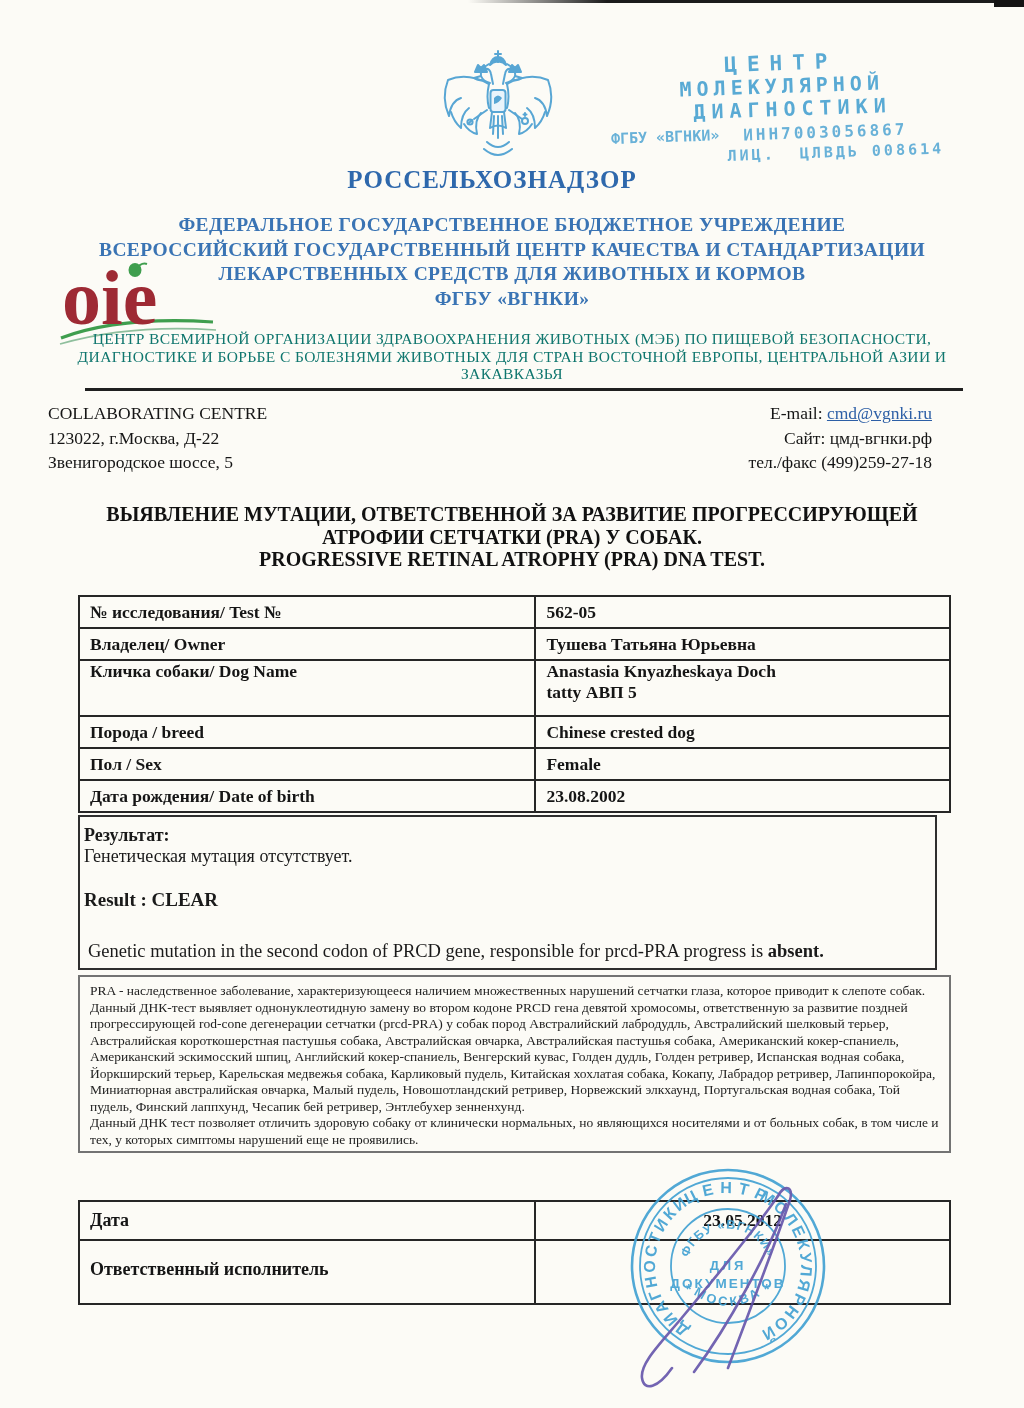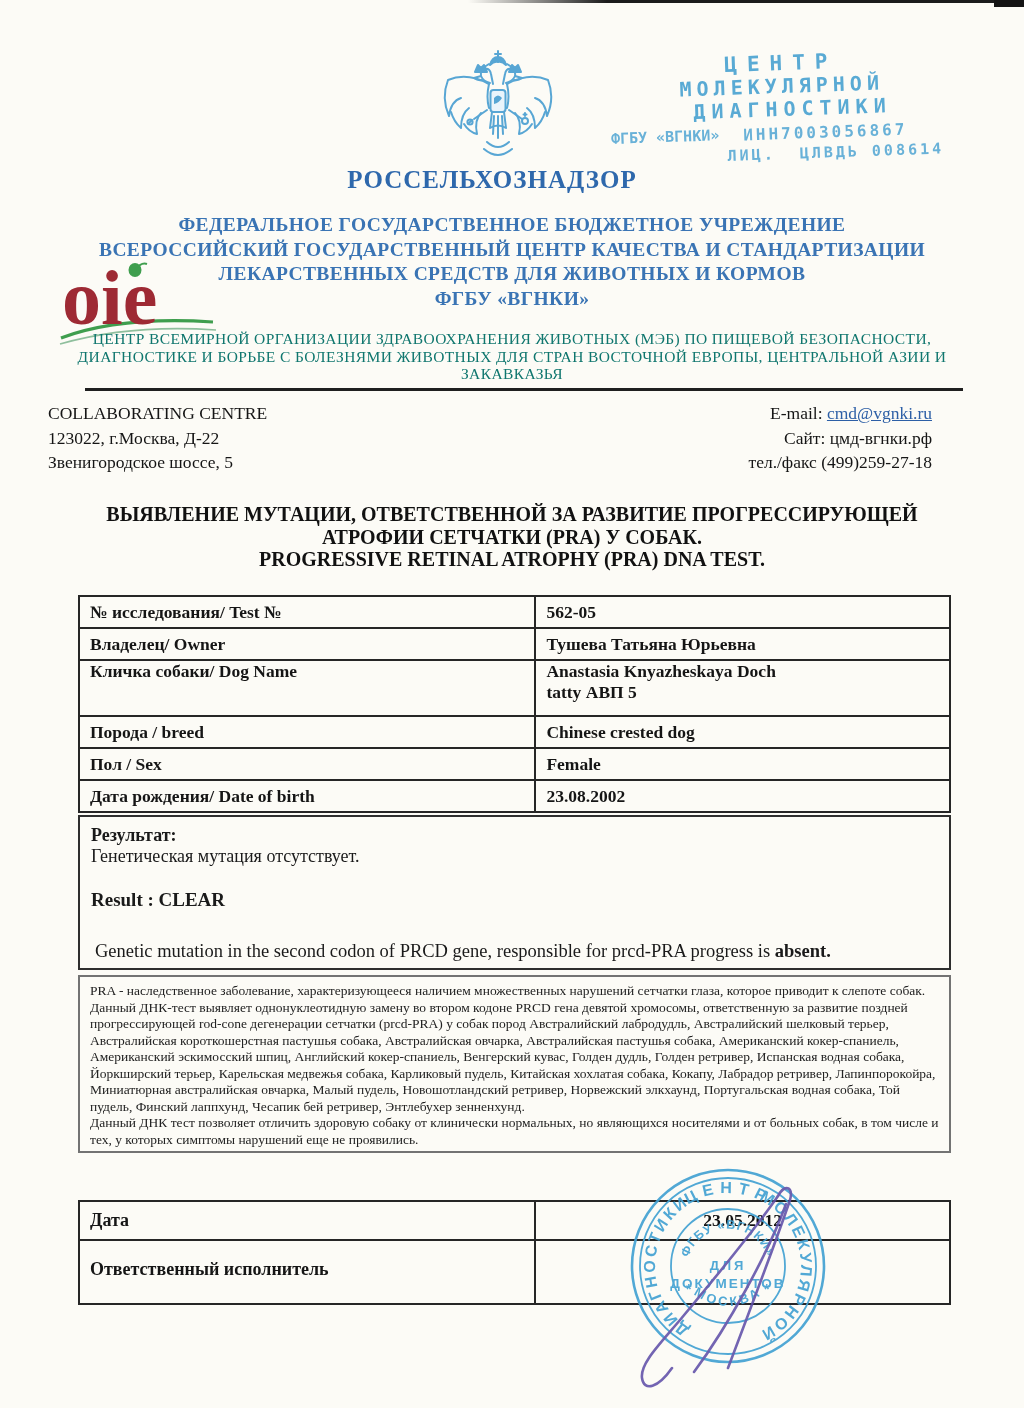--- a/index.html
+++ b/index.html
@@ -49,21 +49,21 @@
   table.grid{border-collapse:collapse;background:transparent;border-radius:29px;}
   table.grid td{border:2px solid #262626;font-weight:bold;font-size:17.5px;
                 padding:2px 10px;vertical-align:middle;}
   .info-table{position:absolute;top:595px;left:78px;width:873px;}
   .info-table td.lbl{width:52.4%;}
   .info-table tr.r-std td{height:26px;}
   .info-table tr.r-name td{height:52px;vertical-align:top;padding-top:0;}
   .val-multiline{white-space:pre-line;}
 
   .result-box{position:absolute;top:815px;left:78px;width:847px;height:135px;
-              border:2px solid #2e2e2e;padding:8px 11px;font-size:18px;color:#1a1a1a;}
+              border:2px solid #2e2e2e;padding:8px 4px;font-size:18px;color:#1a1a1a;}
   .res-label{font-weight:bold;}
   .res-en{font-weight:bold;font-size:19px;margin-top:22px;}
   .res-sentence{margin-top:30px;padding-left:4px;font-size:18.5px;}
 
   .note-box{position:absolute;top:975px;left:78px;width:849px;height:162px;
             border:2px solid #737373;padding:6px 10px;font-size:13.5px;
             line-height:16.5px;color:#222;}
   .note-box p{margin:0;}
 
   .sig-table{position:absolute;top:1200px;left:78px;width:873px;z-index:2;}

